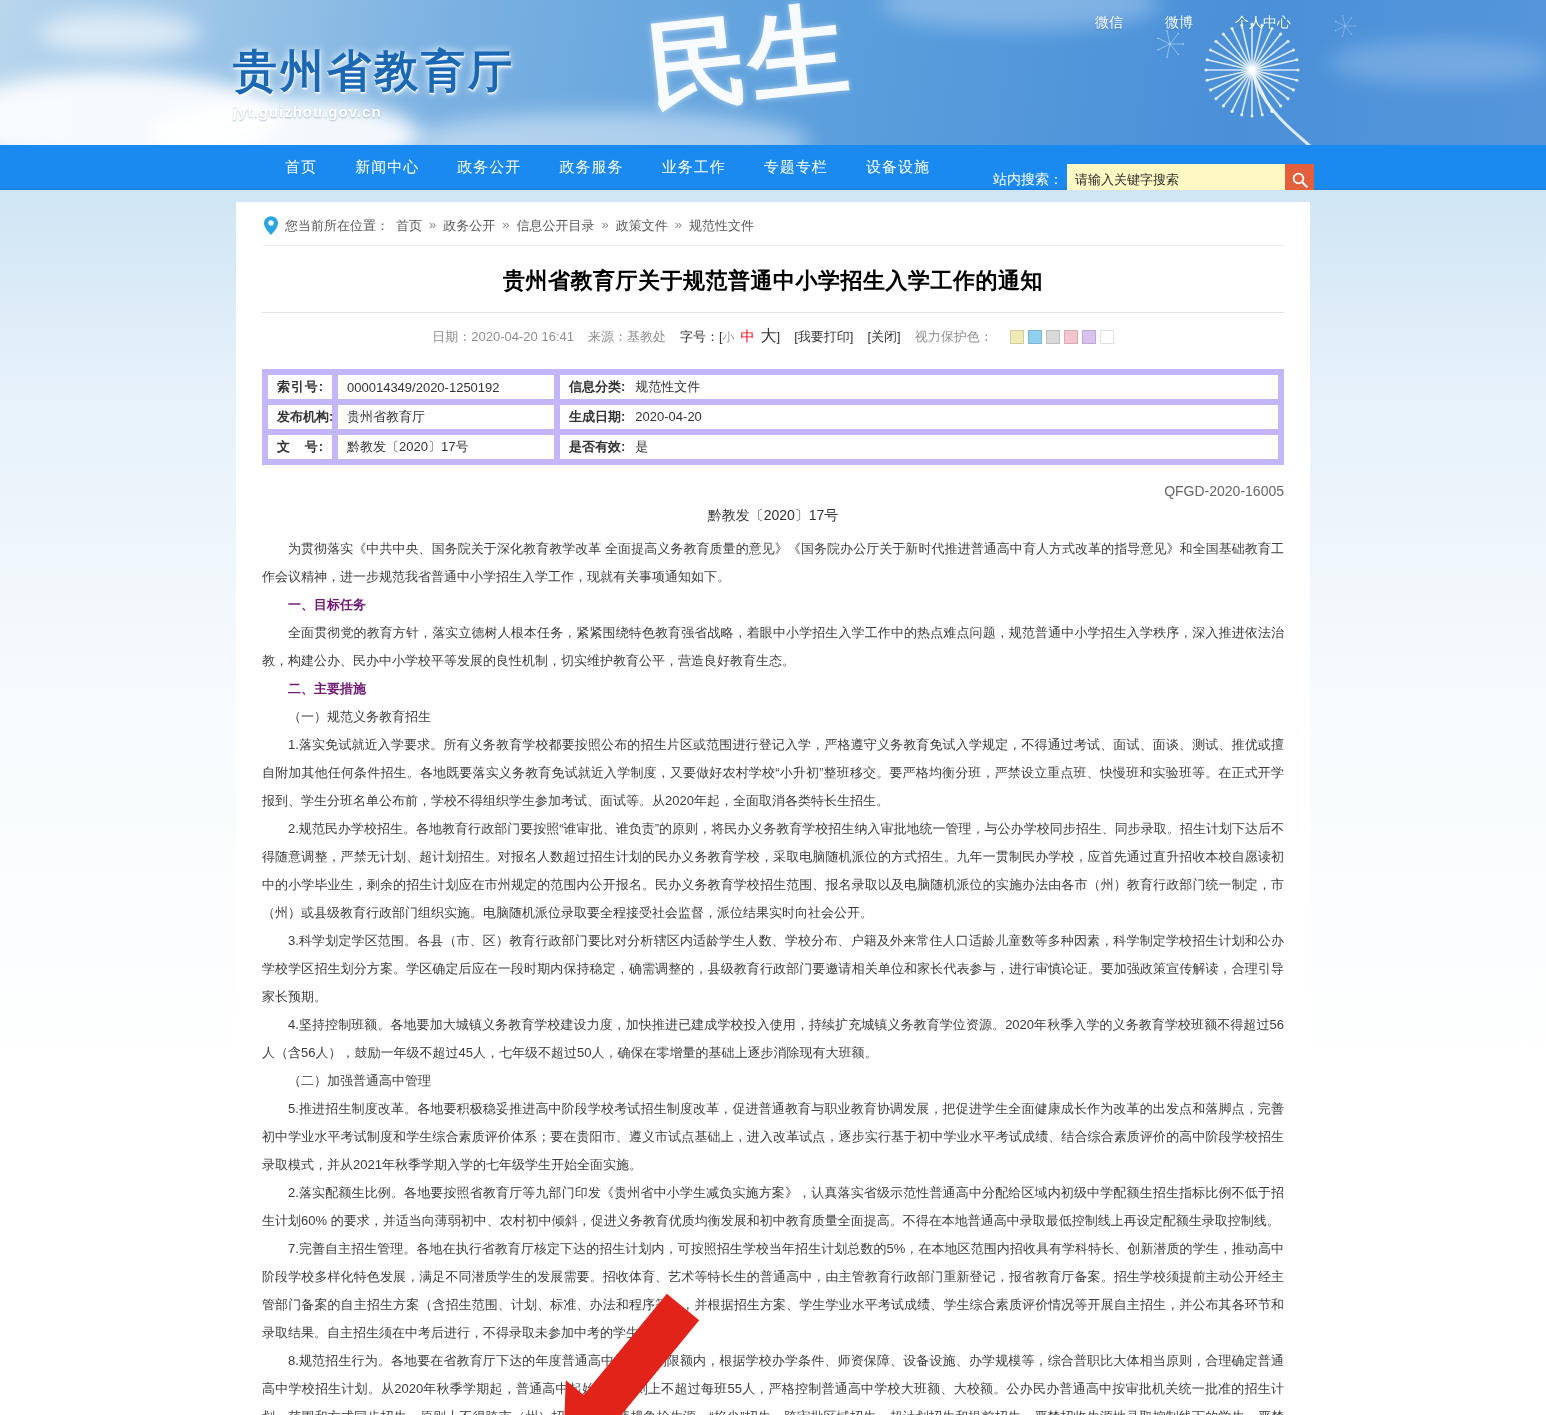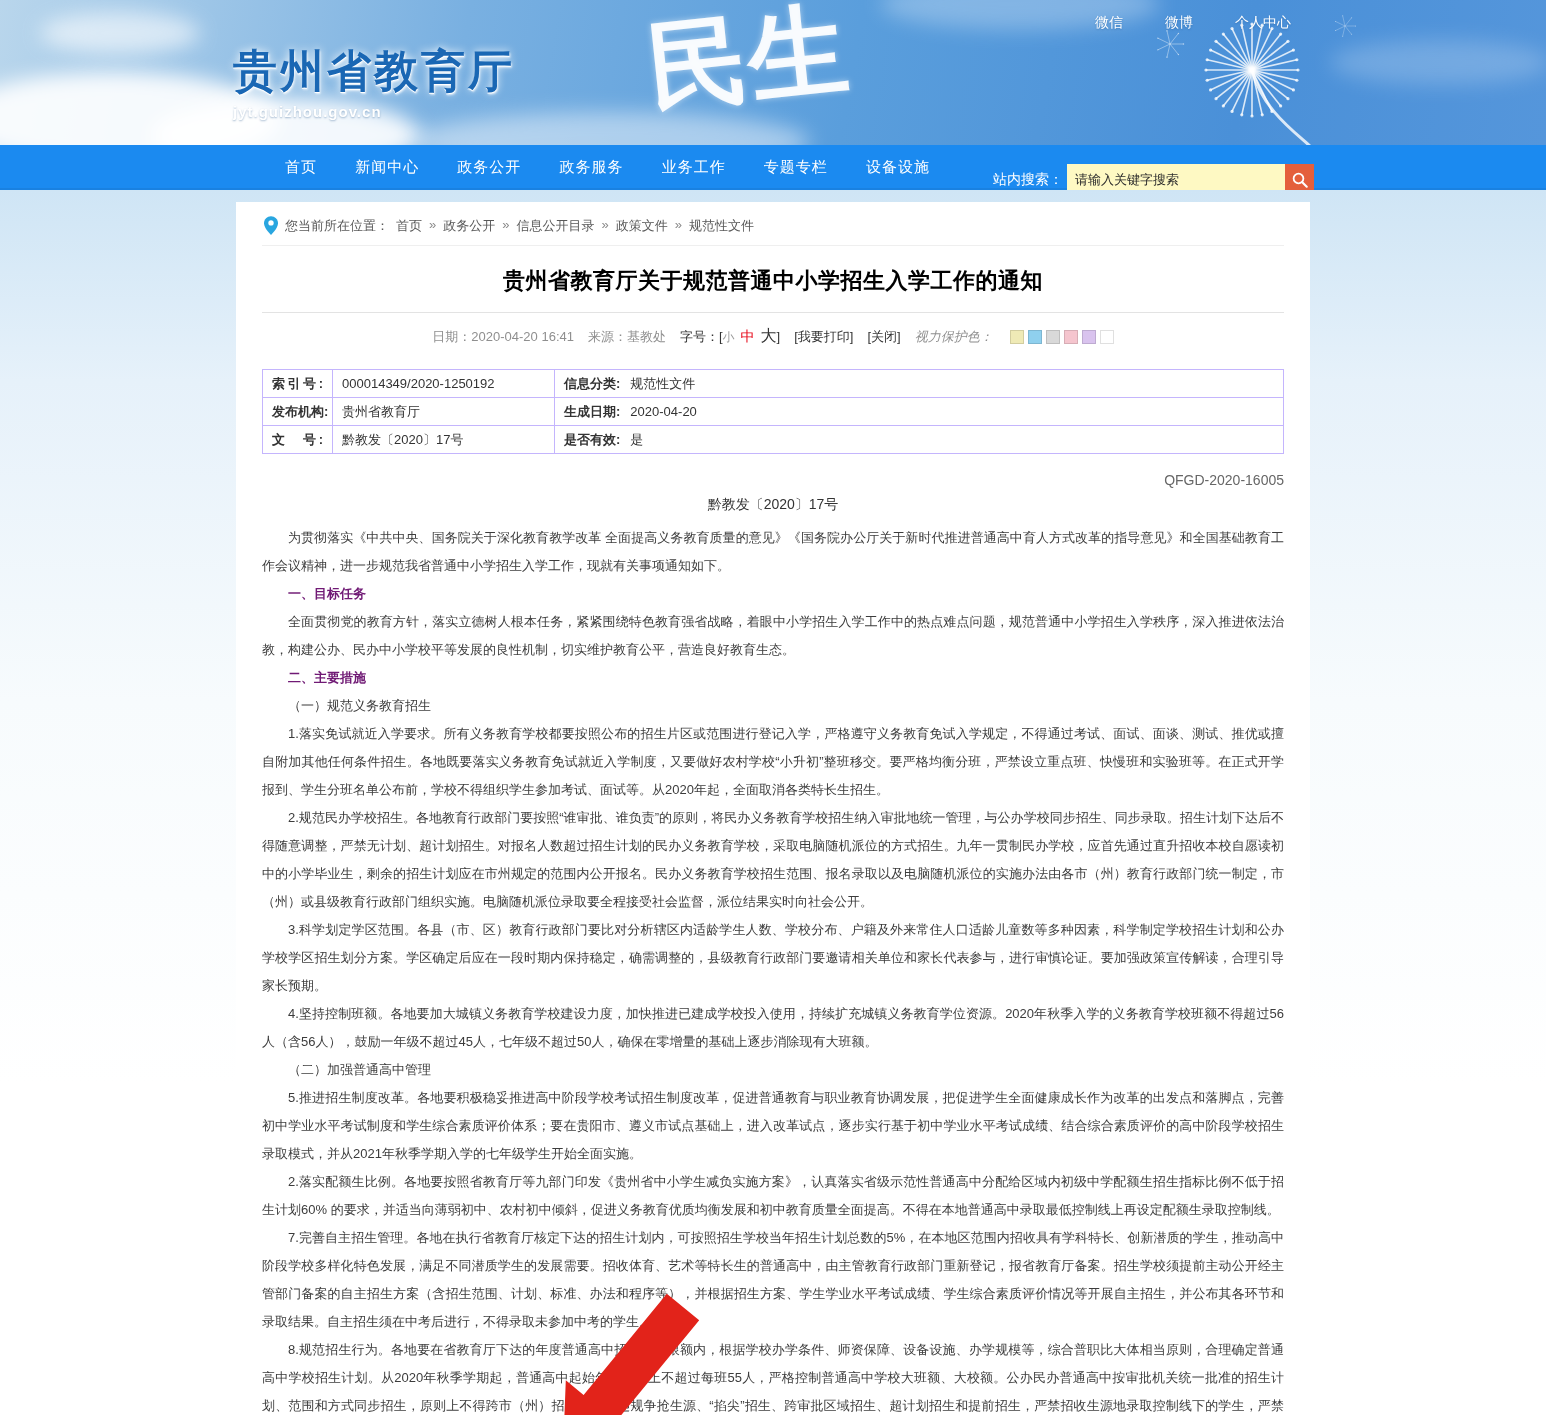--- a/index.html
+++ b/index.html
@@ -86,21 +86,21 @@
   }
   .meta-ctrl { color:#333; cursor:pointer; }
   .fs-wrap { color:#333; display:inline-flex; align-items:baseline; }
   .fs-0 { color:#999; font-size:12px; cursor:pointer; }
   .fs-1 { color:#e60012; font-size:14px; cursor:pointer; }
   .fs-2 { color:#333; font-size:16px; cursor:pointer; }
   .swatch-row { display:inline-flex; gap:4px; align-items:center; }
   .swatch { width:14px; height:14px; display:inline-block; border:1px solid rgba(0,0,0,.12); cursor:pointer; }
 
   .info-table { margin-top:22px; width:100%; border-collapse:collapse; font-size:13px; color:#333; table-layout:fixed; }
-  .info-table th, .info-table td { border:1px solid #c4b5fd; height:28px; padding:3px 9px; font-weight:normal; }
+  .info-table th, .info-table td { border:6px solid #c4b5fd; height:28px; padding:3px 9px; font-weight:normal; }
   .info-table th { width:70px; font-weight:bold; text-align:justify; text-align-last:justify; white-space:nowrap; }
   .info-table td.v1 { width:222px; }
   .info-table td.v2 b { font-weight:bold; margin-right:10px; }
 
   .ref-code { margin-top:18px; text-align:right; color:#666; font-size:14px; }
   .doc-number { margin-top:8px; text-align:center; font-size:14px; color:#333; }
 
   .body-text { margin-top:10px; font-size:13px; line-height:28px; color:#3c3c3c; text-align:justify; }
   .para { margin:0; text-indent:2em; }
   .para.heading { font-weight:bold; color:#701a75; }
@@ -286,21 +286,21 @@
           <span>[</span>
           <span id="fs-options" style="display:inline-flex;gap:6px;align-items:baseline;">
               <span class="fs-0">小</span>
               <span class="fs-1">中</span>
               <span class="fs-2">大</span>
             </span>
           <span>]</span>
         </span>
         <span class="meta-ctrl">[我要打印]</span>
         <span class="meta-ctrl">[关闭]</span>
-        <span style="display:inline-flex;align-items:center;gap:17px;font-style:italic;">
+        <span style="display:inline-flex;align-items:center;gap:17px;">
           <span>视力保护色：</span>
           <span id="swatches" class="swatch-row">
               <span class="swatch" style="background: rgb(239, 234, 182);"></span>
               <span class="swatch" style="background: rgb(143, 208, 238);"></span>
               <span class="swatch" style="background: rgb(217, 217, 217);"></span>
               <span class="swatch" style="background: rgb(245, 197, 206);"></span>
               <span class="swatch" style="background: rgb(217, 195, 238);"></span>
               <span class="swatch" style="background: rgb(255, 255, 255);"></span>
             </span>
         </span>

